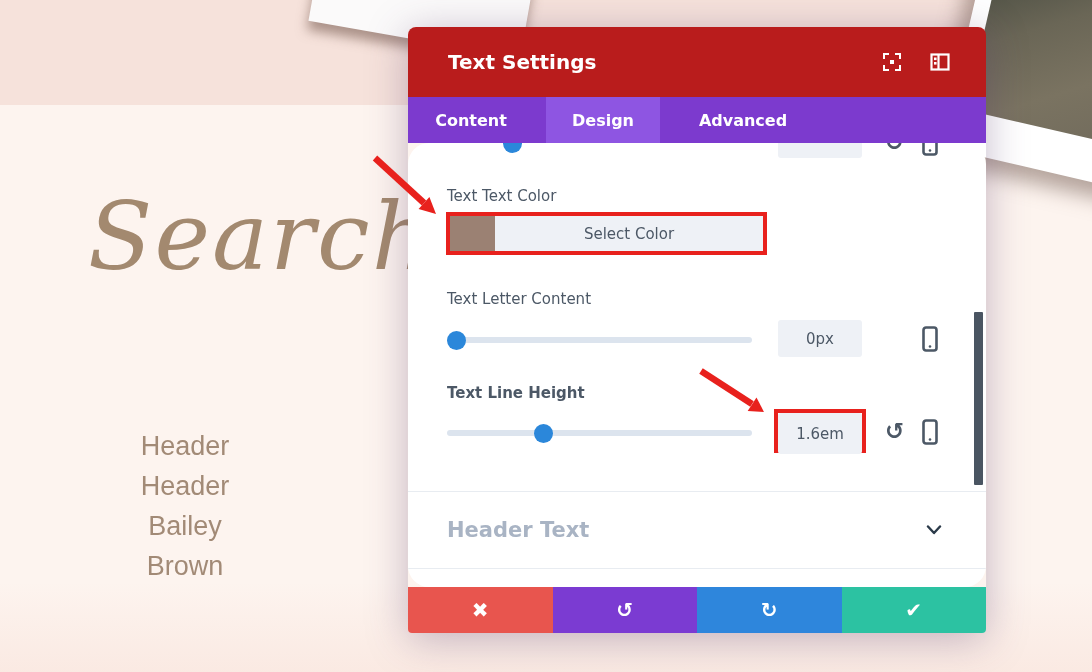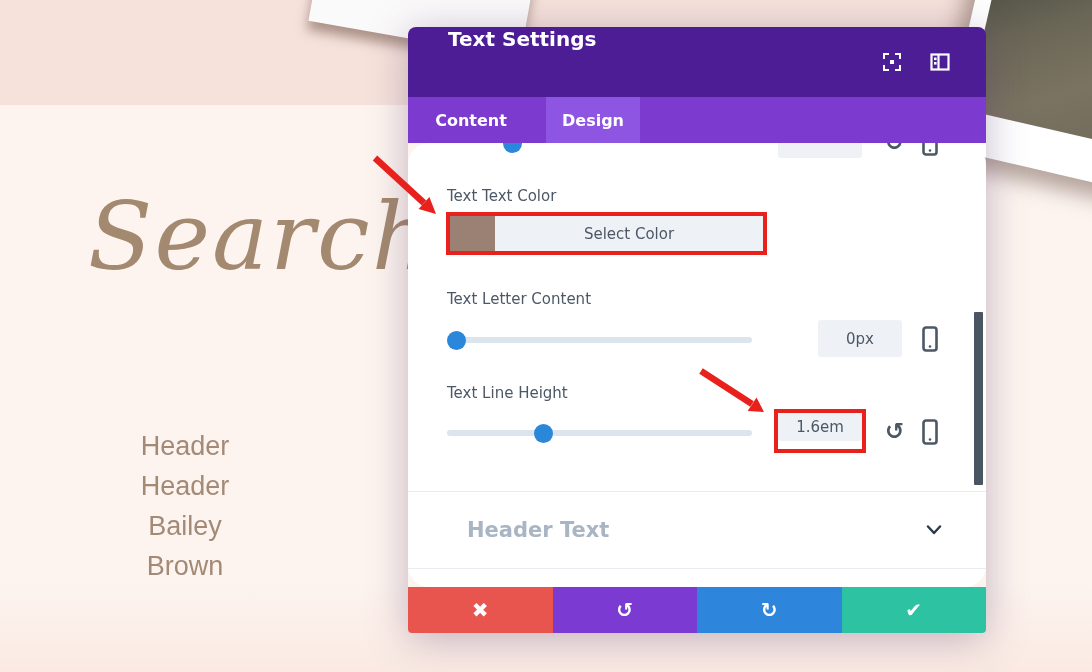--- a/index.html
+++ b/index.html
@@ -27,49 +27,49 @@
     box-shadow:0 9px 12px rgba(110,80,70,.55); z-index:3; }
   
   .polaroid { position:absolute; left:1000px; top:-108px; width:250px; height:262px;
     background:#fff; padding:16px 16px 42px 16px; transform:rotate(13deg); transform-origin:top left;
     box-shadow:-10px 14px 20px rgba(110,85,75,.5); z-index:4; }
   .polaroid .photo { width:100%; height:100%;
     background:linear-gradient(150deg,#3e423d 0%,#4a4d42 18%,#6a6656 42%,#7a7361 66%,#6e685a 100%); }
   
   .modal { position:absolute; left:408px; top:27px; width:578px; height:606px; z-index:10;
     border-radius:8px 8px 4px 4px; box-shadow:0 6px 40px rgba(90,60,110,.35); }
-  .modal-header { height:70px; background:#4c1d95; border-radius:8px 8px 0 0;
-    display:flex; padding:0 36px 0 40px; }
+  .modal-header { height:70px; background:#b91c1c; border-radius:8px 8px 0 0;
+    display:flex; align-items:center; padding:0 36px 0 40px; }
   .modal-title { color:#fff; font-size:20px; font-weight:bold; flex:1; }
   .header-icons { display:flex; gap:28px; align-items:center; }
   .hicon { width:20px; height:20px; cursor:pointer; }
   .modal-tabs { height:46px; background:#7c3ace; display:flex;gap:12px; }
   .tab { height:46px; display:flex; align-items:center; justify-content:center;
     color:#fff; font-size:16px; font-weight:bold; cursor:pointer; }
-  .tab.t0 { width:126px; } .tab.t1 { width:94px; } .tab.t2 { width:142px; }
+  .tab.t0 { width:126px; } .tab.t1 { width:114px; } .tab.t2 { width:142px; }
   .tab.active { background:#8e55e2; }
   .modal-content { position:relative; height:444px; background:#fff; overflow:hidden;border-radius:21px; }
   .field-label { position:absolute; left:39px; font-size:15px; color:#4c5866; }
   .mini-input { position:absolute; background:#eef1f6; border-radius:3px;
     display:flex; align-items:center; justify-content:center;
     font-size:15px; color:#4c5866; }
   .track { position:absolute; left:39px; width:305px; height:6px; background:#dce4ee; border-radius:3px; }
   .handle { position:absolute; top:-6.5px; width:19px; height:19px; margin-left:-9.5px;
     border-radius:50%; background:#2b87da; cursor:pointer; }
   .undo-glyph { position:absolute; font-size:23px; font-weight:bold; color:#4c5866; cursor:pointer; line-height:1; }
   .phone-icon { position:absolute; cursor:pointer; }
   .red-outline { border:4px solid #e8211d; }
   .color-control { position:absolute; left:38px; top:69px; width:321px; height:43px; display:flex; cursor:pointer; }
   .color-swatch { width:45px; height:100%; }
   .color-btn { flex:1; background:#eef1f6; display:flex; align-items:center; justify-content:center;
     font-size:15px; color:#4c5866; }
   .section-toggle { position:absolute; left:0; top:348px; width:100%; height:78px;
     border-top:1px solid #e8ecf1; border-bottom:1px solid #e8ecf1;
     display:flex; align-items:center; padding:0 44px 0 39px; cursor:pointer; }
-  .section-title { flex:1; font-size:21px; font-weight:bold; color:#a9b4c4;margin-left:20px; }
+  .section-title { flex:1; font-size:21px; font-weight:bold; color:#a9b4c4; }
   .scrollbar-thumb { position:absolute; left:566px; top:169px; width:9px; height:173px;
     background:#4a5562; border-radius:1px; cursor:pointer; }
   .modal-footer { height:46px; display:flex; border-radius:0 0 4px 4px; overflow:hidden; }
   .fbtn { flex:1; display:flex; align-items:center; justify-content:center;
     color:#fff; font-size:20px; font-weight:bold; cursor:pointer; }
   
   .arrow-svg { position:absolute; z-index:20; pointer-events:none; }
 </style>
 </head>
 <body>
@@ -106,20 +106,21 @@
         <line x1="8.5" y1="1.5" x2="8.5" y2="16.5" stroke="#fff" stroke-width="2.2"></line>
         <rect x="4" y="4.5" width="2.6" height="2.6" fill="#fff"></rect>
         <rect x="4" y="9" width="2.6" height="2.6" fill="#fff"></rect>
       </svg>
     </div>
   </div>
 
   <div class="modal-tabs">
     <div class="tab t0">Content</div>
     <div class="tab t1 active">Design</div>
+    <div class="tab t2">Advanced</div>
   </div>
 
   <div class="modal-content">
 
     <div class="handle" style="position:absolute; left:104px; top:-9px; margin-left:-9.5px;"></div>
     <div class="mini-input" style="left:370px; top:-21px; width:84px; height:36px;"></div>
     <div class="undo-glyph" style="left:477px; top:-12px;">↺</div>
     <svg class="phone-icon" style="left:514px; top:-13px;" width="16" height="26" viewBox="0 0 16 26">
       <rect x="1.5" y="1.5" width="13" height="23" rx="2.5" fill="none" stroke="#4c5866" stroke-width="2.6"></rect>
       <circle cx="8" cy="20.5" r="1.3" fill="#4c5866"></circle>
@@ -128,32 +129,32 @@
     <div class="field-label" style="top:44px;">Text Text Color</div>
     <div class="color-control red-outline">
       <div class="color-swatch" style="background: rgb(155, 129, 115);"></div>
       <div class="color-btn">Select Color</div>
     </div>
 
     <div class="field-label" style="top:147px;">Text Letter Content</div>
     <div class="track" style="top:194px;">
       <div class="handle" style="left: 3%;"></div>
     </div>
-    <div class="mini-input" style="left:370px; top:177px; width:84px; height:37px;margin-left:40px;">0px</div>
+    <div class="mini-input" style="left:370px; top:177px; width:84px; height:37px;">0px</div>
     <svg class="phone-icon" style="left:514px; top:183px;" width="16" height="26" viewBox="0 0 16 26">
       <rect x="1.5" y="1.5" width="13" height="23" rx="2.5" fill="none" stroke="#4c5866" stroke-width="2.6"></rect>
       <circle cx="8" cy="20.5" r="1.3" fill="#4c5866"></circle>
     </svg>
 
-    <div class="field-label" style="top:241px;">Text Line Height</div>
+    <div class="field-label" style="top:241px;font-weight:bold;">Text Line Height</div>
     <div class="track" style="top:287px;">
       <div class="handle" style="left: 31.5%;"></div>
     </div>
     <div class="red-outline" style="position:absolute; left:366px; top:266px; width:92px; height:44px;">
-      <div class="mini-input" style="left:0; top:0; width:84px; height:28px;">1.6em</div>
+      <div class="mini-input" style="left:0; top:0; width:84px; height:41px;">1.6em</div>
     </div>
     <div class="undo-glyph" style="left:477px; top:277px;">↺</div>
     <svg class="phone-icon" style="left:514px; top:276px;" width="16" height="26" viewBox="0 0 16 26">
       <rect x="1.5" y="1.5" width="13" height="23" rx="2.5" fill="none" stroke="#4c5866" stroke-width="2.6"></rect>
       <circle cx="8" cy="20.5" r="1.3" fill="#4c5866"></circle>
     </svg>
 
     <div class="section-toggle">
       <div class="section-title">Header Text</div>
       <svg width="16" height="10" viewBox="0 0 16 10">

